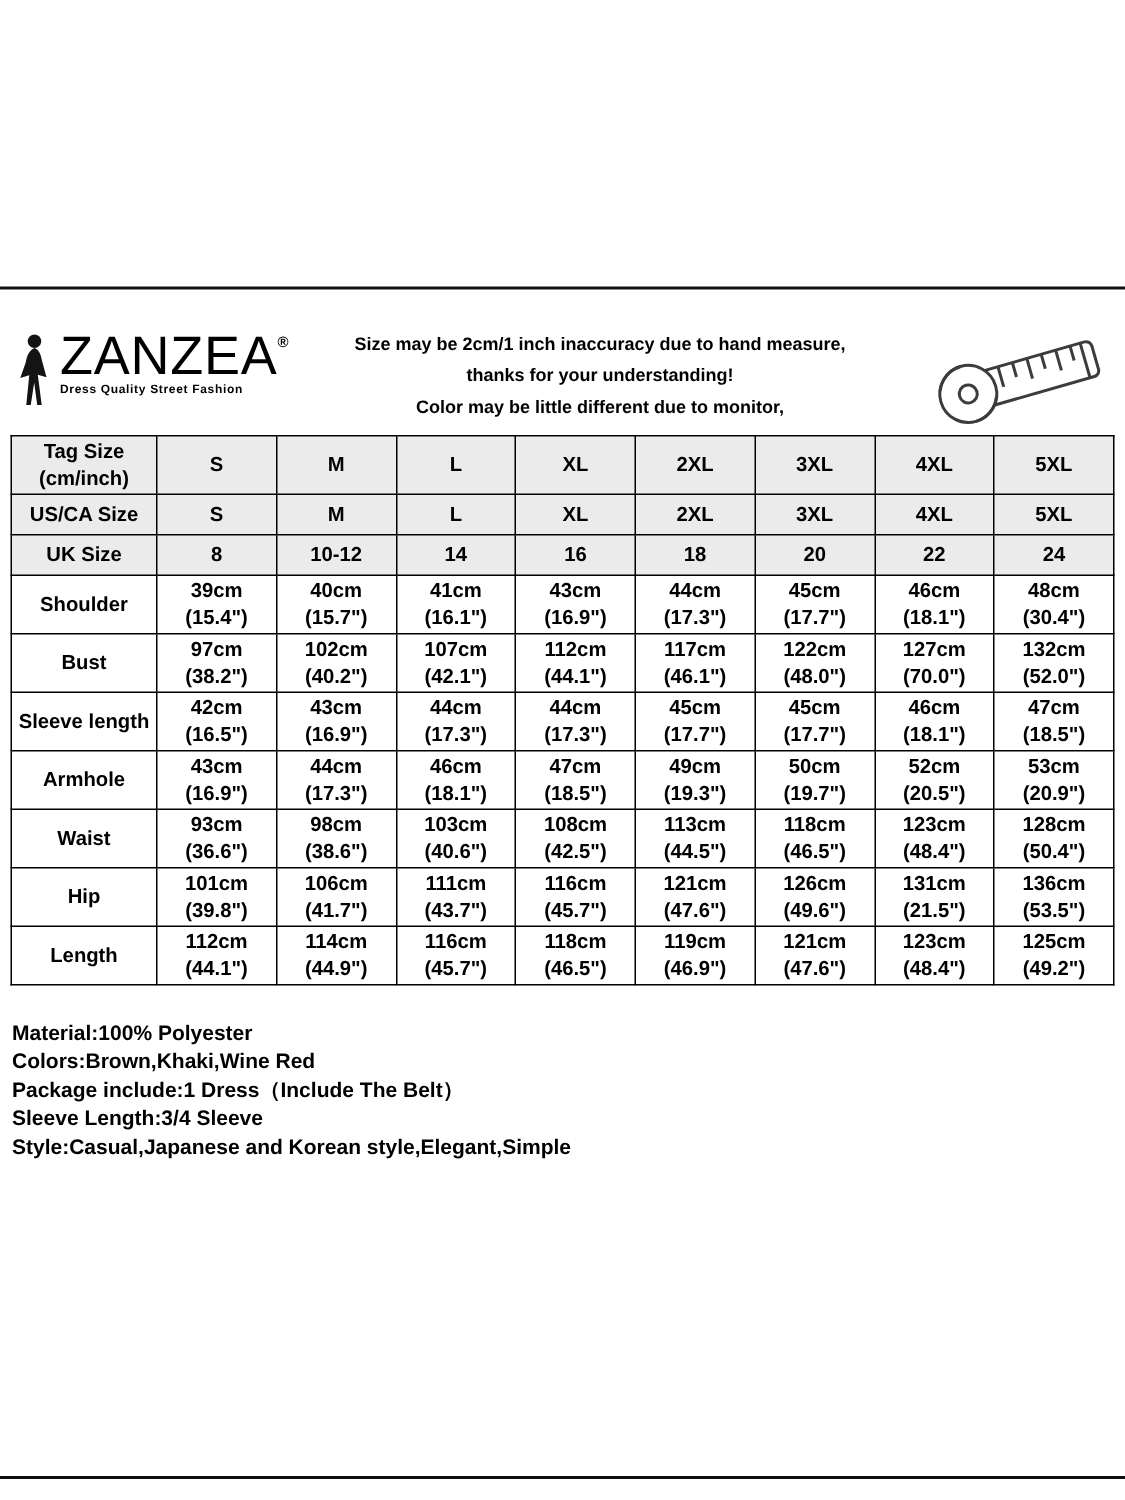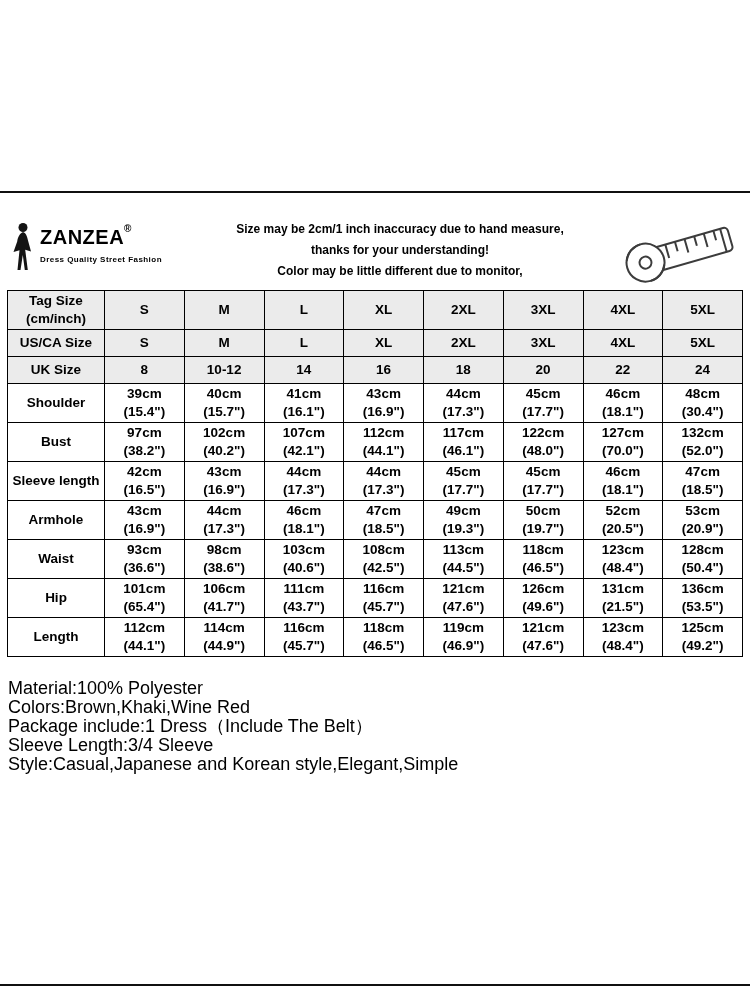--- a/index.html
+++ b/index.html
@@ -38,22 +38,22 @@
   .logo {
     width: 180px;
     display: flex;
     gap: 4px;
     padding-top: 4px;
   }
   .logo-figure { width: 28px; height: 52px; flex: 0 0 auto; }
   .logo-textcol { display: flex; flex-direction: column; }
   .brand-line { display: flex; align-items: flex-start; }
   .brand {
-    font-size: 20px;
-    font-weight: 700;
+    font-size: 36px;
+    font-weight: 400;
     letter-spacing: 0.5px;
     line-height: 30px;
     white-space: nowrap;
     text-align: center;
   }
   .reg { font-size: 10px; font-weight: 700; margin-top: 1px; }
   .tagline {
     font-size: 8px;
     font-weight: 700;
     letter-spacing: 0.45px;
@@ -100,22 +100,22 @@
   tr.size-row th, tr.size-row td { background: #ebebeb; }
 
   
   .details {
     position: absolute;
     top: 679px;
     left: 8px;
     width: 720px;
   }
   .detail-line {
-    font-size: 18px;
-    font-weight: 400;
+    font-size: 14px;
+    font-weight: 700;
     line-height: 19px;
     white-space: nowrap;
   }
 </style>
 </head>
 <body>
 
 <div class="page">
 
   <div class="rule rule-top"></div>
@@ -303,21 +303,21 @@
           <td>118cm
 (46.5")</td>
           <td>123cm
 (48.4")</td>
           <td>128cm
 (50.4")</td>
         </tr>
         <tr class="measure-row">
           <th>Hip</th>
           <td>101cm
-(65.4")</td>
+(39.8")</td>
           <td>106cm
 (41.7")</td>
           <td>111cm
 (43.7")</td>
           <td>116cm
 (45.7")</td>
           <td>121cm
 (47.6")</td>
           <td>126cm
 (49.6")</td>

